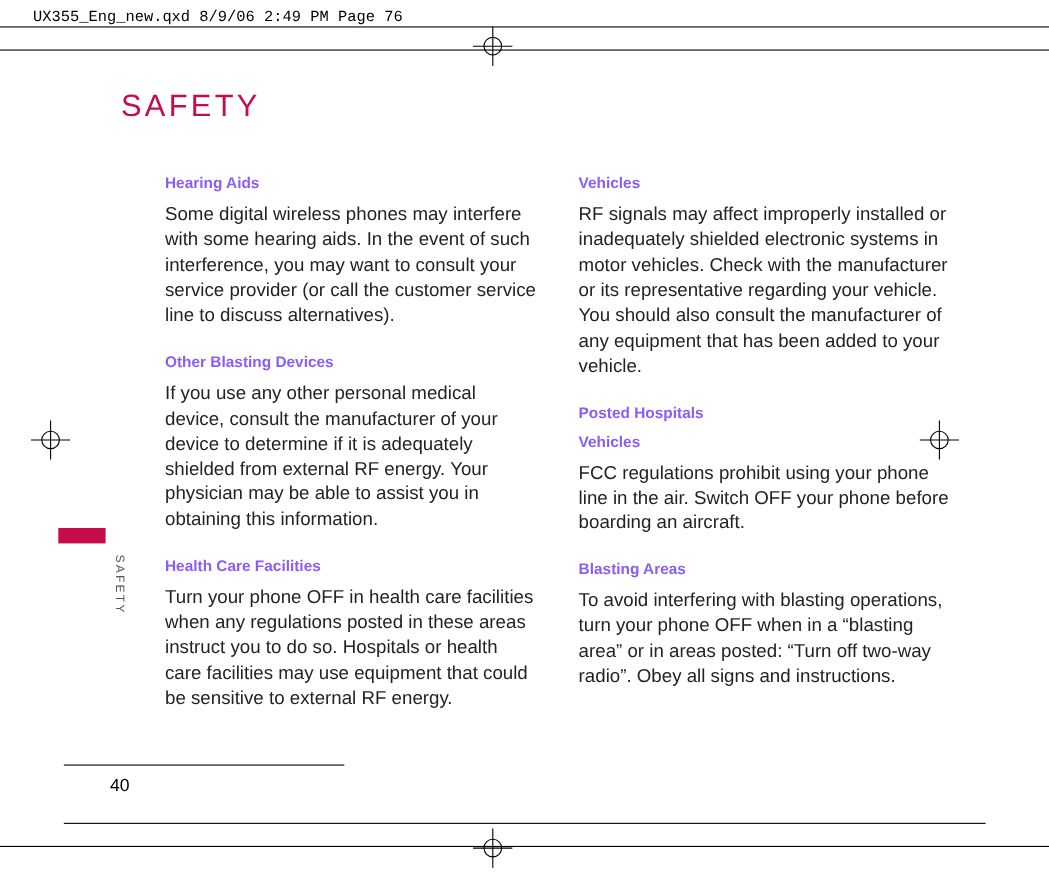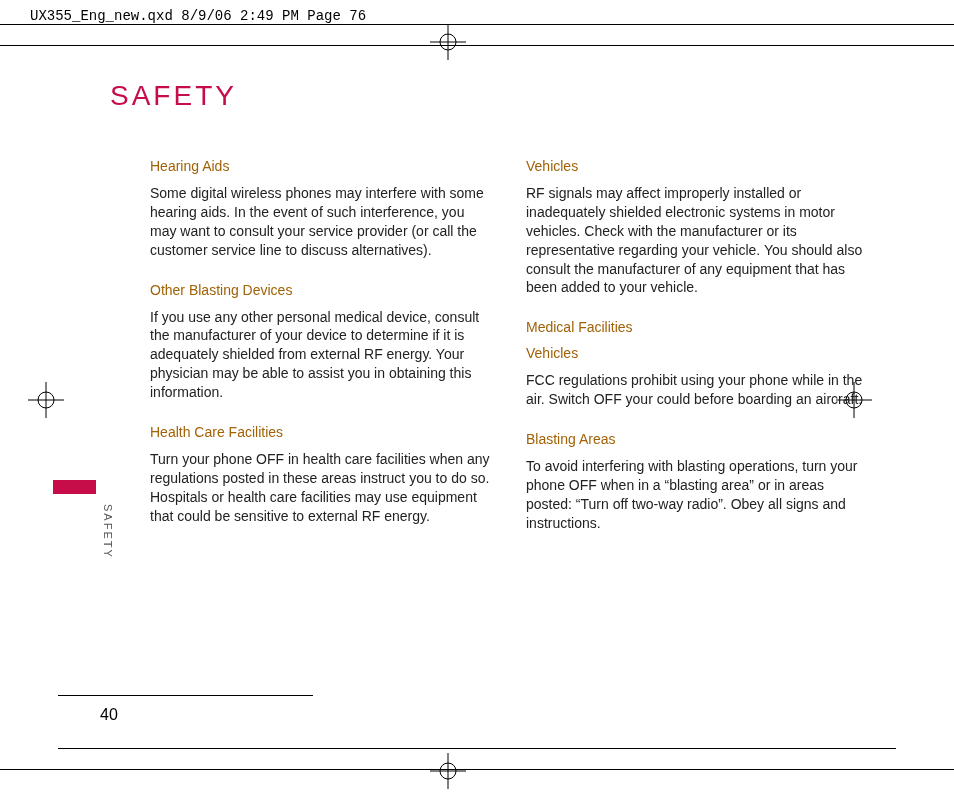--- a/index.html
+++ b/index.html
@@ -61,27 +61,27 @@
 
   .columns {
     display: flex;
     gap: 36px;
     margin-top: 46px;
     margin-left: 40px;
   }
   .col { flex: 0 0 340px; }
 
   .sect-h {
-    font-weight: 400;
+    font-weight: 700;
     font-size: 14px;
-    color: #a16207;
+    color: #8b5cf6;
     margin-bottom: 10px;
   }
   .sect-p {
-    font-size: 14px;
+    font-size: 17px;
     line-height: 1.35;
     color: #222;
     margin-bottom: 22px;
   }
 
   
   .side-bar {
     position: absolute;
     left: 53px;
     top: 480px;
@@ -170,24 +170,24 @@
       <div class="sect-p">If you use any other personal medical device, consult the manufacturer of your device to determine if it is adequately shielded from external RF energy. Your physician may be able to assist you in obtaining this information.</div>
 
       <div class="sect-h">Health Care Facilities</div>
       <div class="sect-p">Turn your phone OFF in health care facilities when any regulations posted in these areas instruct you to do so. Hospitals or health care facilities may use equipment that could be sensitive to external RF energy.</div>
     </div>
 
     <div class="col">
       <div class="sect-h">Vehicles</div>
       <div class="sect-p">RF signals may affect improperly installed or inadequately shielded electronic systems in motor vehicles. Check with the manufacturer or its representative regarding your vehicle.  You should also consult the manufacturer of any equipment that has been added to your vehicle.</div>
 
-      <div class="sect-h">Medical Facilities</div>
+      <div class="sect-h">Posted Hospitals</div>
 
       <div class="sect-h">Vehicles</div>
-      <div class="sect-p">FCC regulations prohibit using your phone while in the air. Switch OFF your could before boarding an aircraft.</div>
+      <div class="sect-p">FCC regulations prohibit using your phone line in the air. Switch OFF your phone before boarding an aircraft.</div>
 
       <div class="sect-h">Blasting Areas</div>
       <div class="sect-p">To avoid interfering with blasting operations, turn your phone OFF when in a “blasting area” or in areas posted: “Turn off two-way radio”. Obey all signs and instructions.</div>
     </div>
 
   </div>
 </div>
 
 <div class="page-num-rule"></div>
 <div class="page-num">40</div>

